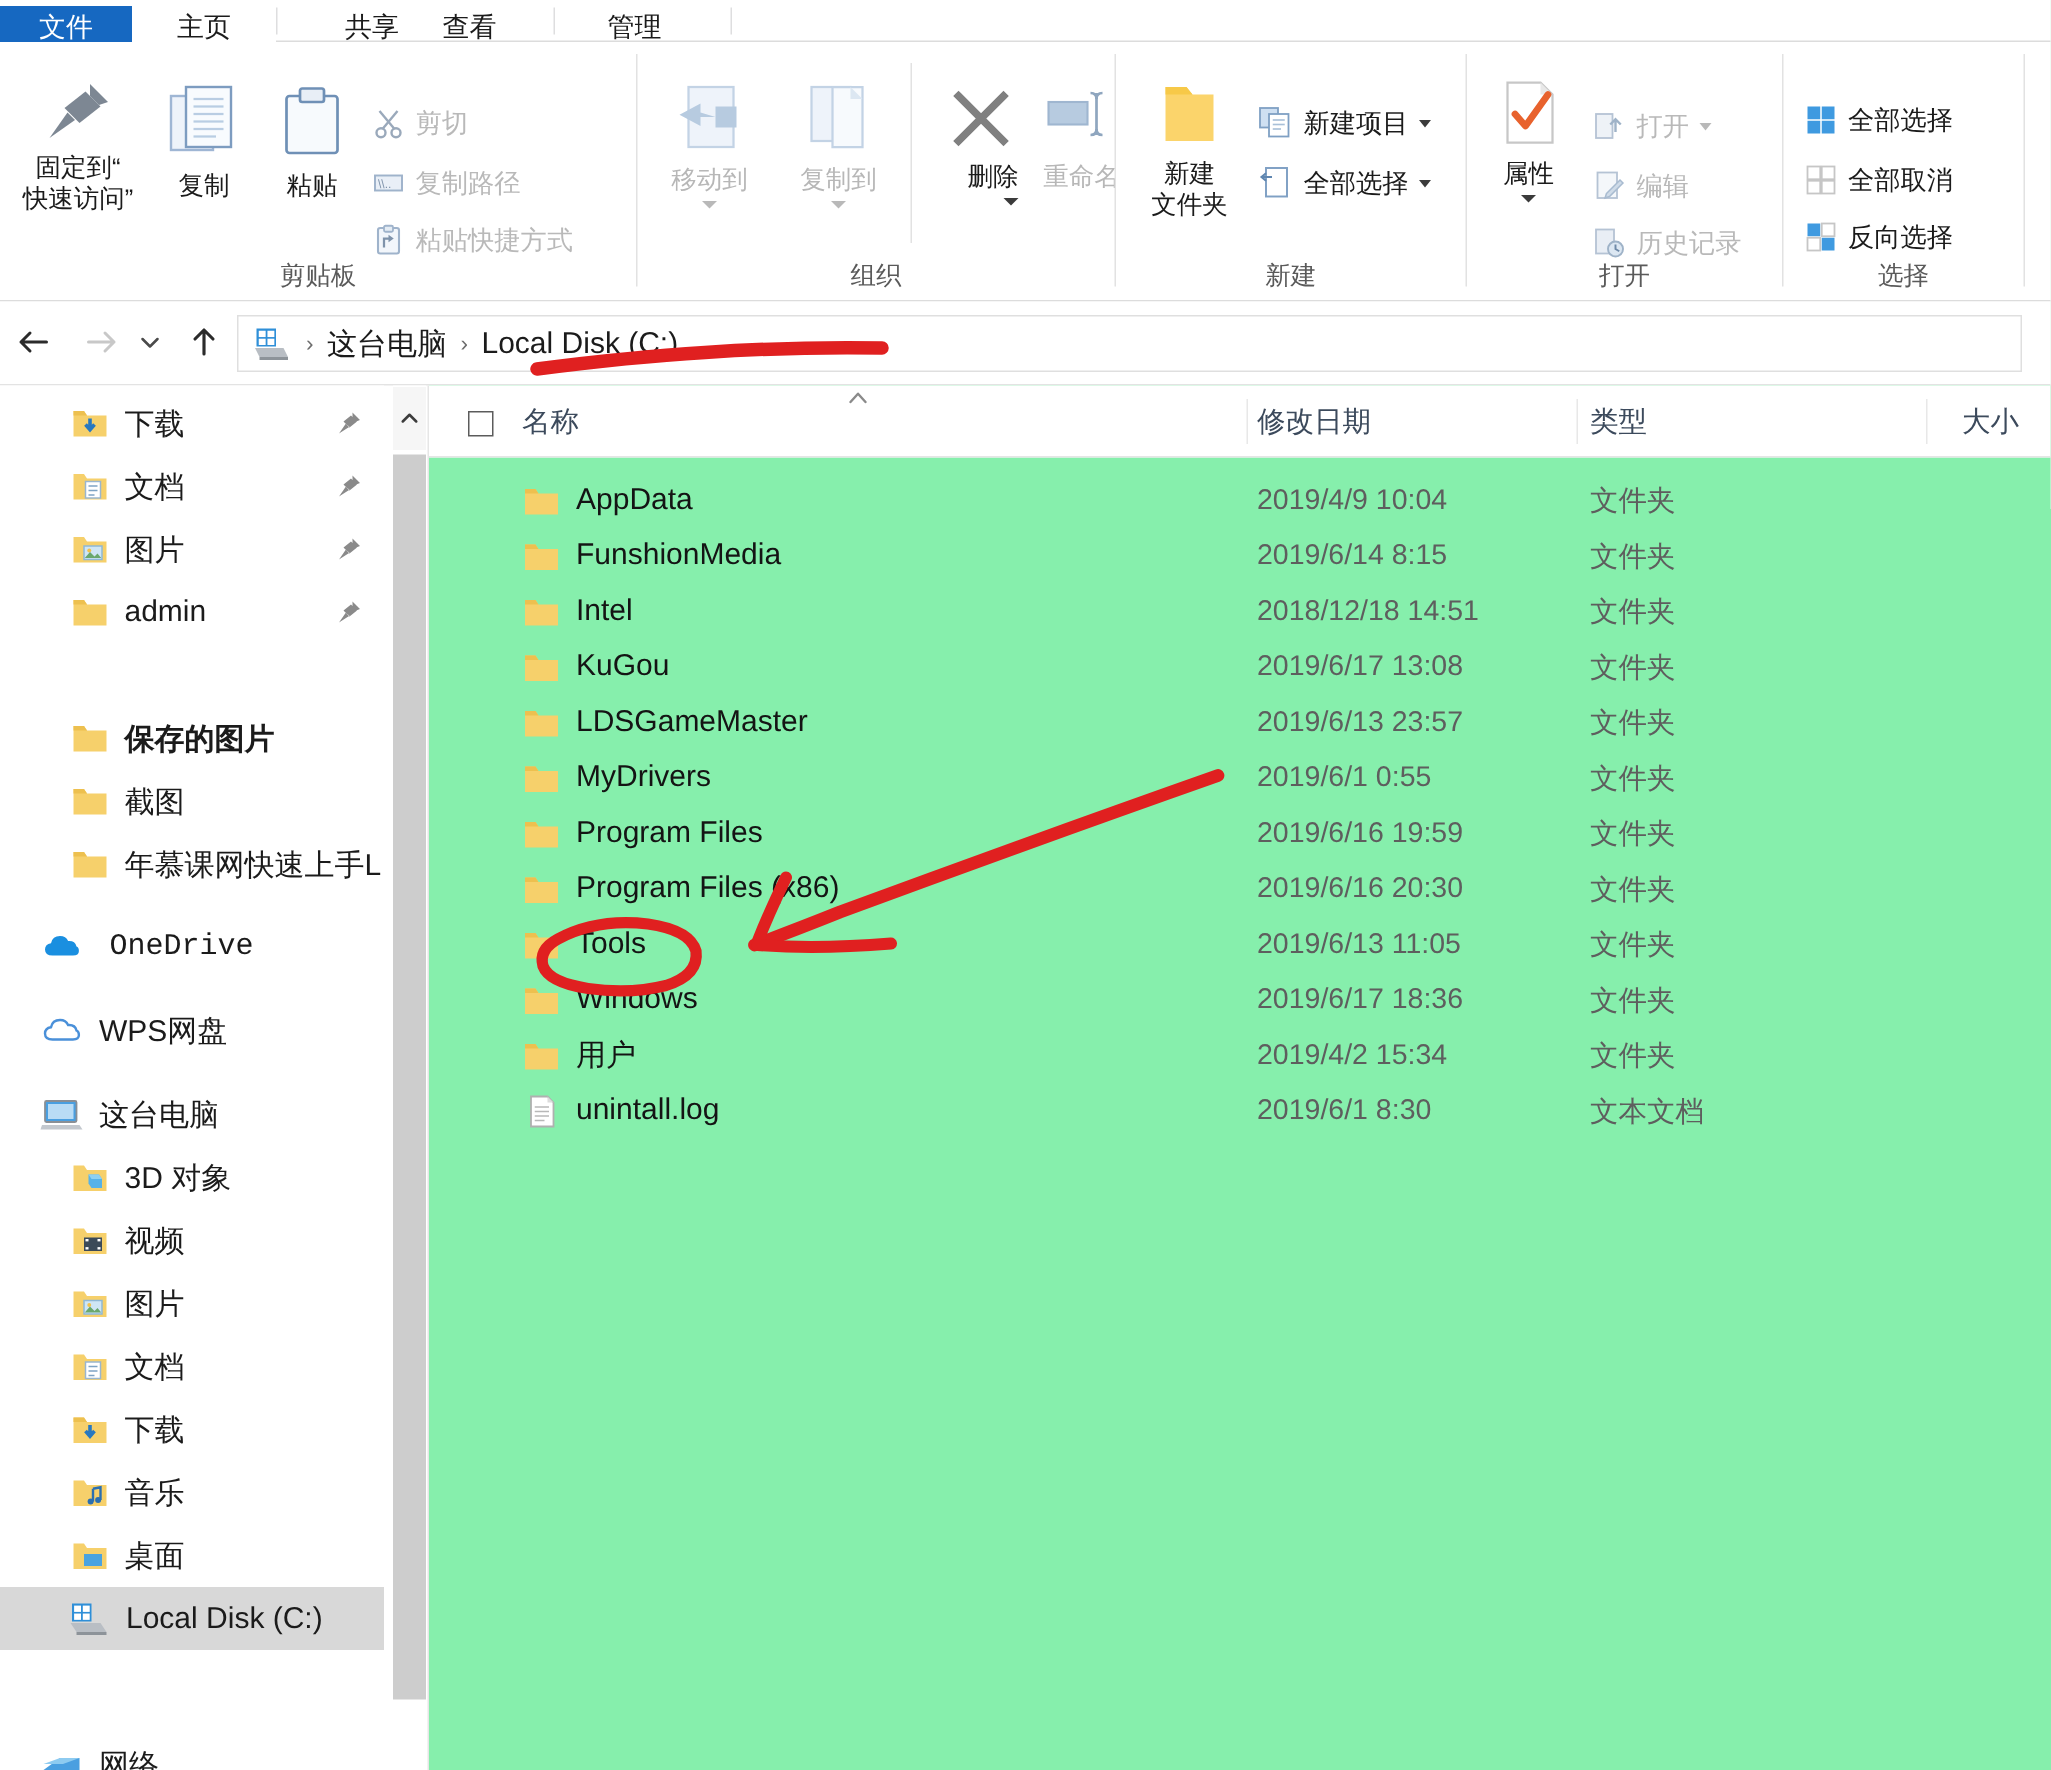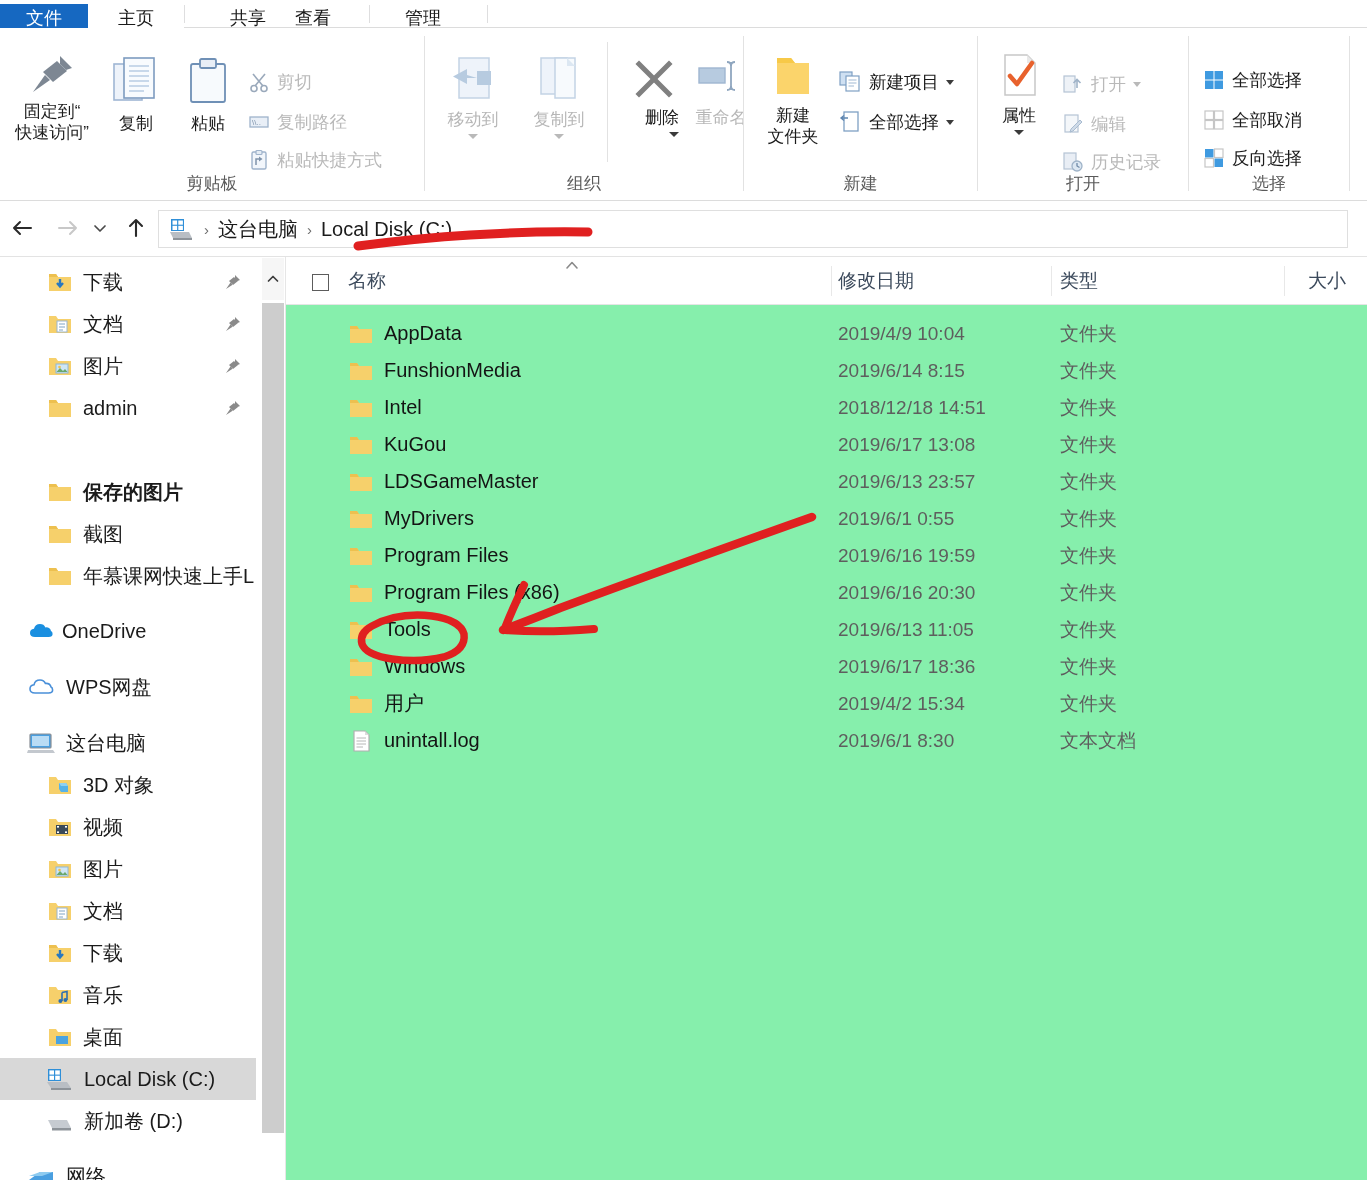--- a/index.html
+++ b/index.html
@@ -619,21 +619,21 @@
     </span>
     <span class="nav-label" style="margin-left:10px;">年慕课网快速上手L</span>
   </div>
 
   <div class="nav-item" style="top:353px;">
     <span style="margin-left:28px;display:flex;">
       <svg class="ico" width="28" height="22" viewBox="0 0 28 22">
           <path d="M7 17 q-5 0 -5 -4 q0 -3.6 4 -4.2 q1 -4.8 6 -4.8 q4 0 5.4 3.4 q4.6 -0.4 5.6 3.6 q1.6 0.6 1.6 3 q0 3 -4 3 Z" fill="#1a8fe0"></path>
         </svg>
     </span>
-    <span class="nav-label" style="margin-left:6px;">OneDrive</span>
+    <span class="nav-label" style="margin-left:17px;font-family:Liberation Mono, monospace;">OneDrive</span>
   </div>
 
   <div class="nav-item" style="top:409px;">
     <span style="margin-left:28px;display:flex;">
       <svg class="ico" width="28" height="22" viewBox="0 0 28 22">
           <path d="M7 17 q-5 0 -5 -4 q0 -3.6 4 -4.2 q1 -4.8 6 -4.8 q4 0 5.4 3.4 q4.6 -0.4 5.6 3.6 q1.6 0.6 1.6 3 q0 3 -4 3 Z" fill="none" stroke="#4a90d9" stroke-width="1.6"></path>
         </svg>
     </span>
     <span class="nav-label" style="margin-left:10px;">WPS网盘</span>
   </div>
@@ -746,29 +746,20 @@
             <rect x="5.4" y="8.7" width="4.6" height="4.2"></rect>
             <rect x="11.2" y="8.7" width="4.6" height="4.2"></rect>
           </g>
         <path d="M3 15 L23 15 L27 21 L7 21 Z" fill="#b9bec4"></path>
         <path d="M7 21 L27 21 L27 23 L7 23 Z" fill="#8d9399"></path>
       </svg>
     </span>
     <span class="nav-label" style="margin-left:10px;">Local Disk (C:)</span>
   </div>
 
-  <div class="nav-item" style="top:843px;">
-    <span style="margin-left:44px;display:flex;">
-      <svg class="ico" width="30" height="24" viewBox="0 0 30 24">
-          <path d="M4 11 L23 11 L27 19 L8 19 Z" fill="#c6cbd1"></path>
-          <path d="M8 19 L27 19 L27 21.5 L8 21.5 Z" fill="#8d9399"></path>
-        </svg>
-    </span>
-    <span class="nav-label" style="margin-left:10px;">新加卷 (D:)</span>
-  </div>
 
   <div class="nav-item" style="top:898px;">
     <span style="margin-left:26px;display:flex;">
       <svg class="ico" width="30" height="24" viewBox="0 0 30 24">
           <path d="M3 16 L14 8 L27 8 L27 17 L16 21 Z" fill="#4a9fe0"></path>
           <path d="M14 8 L27 8 L16 12 L3 12 Z" fill="#8ecbf0"></path>
         </svg>
     </span>
     <span class="nav-label" style="margin-left:10px;">网络</span>
   </div>

